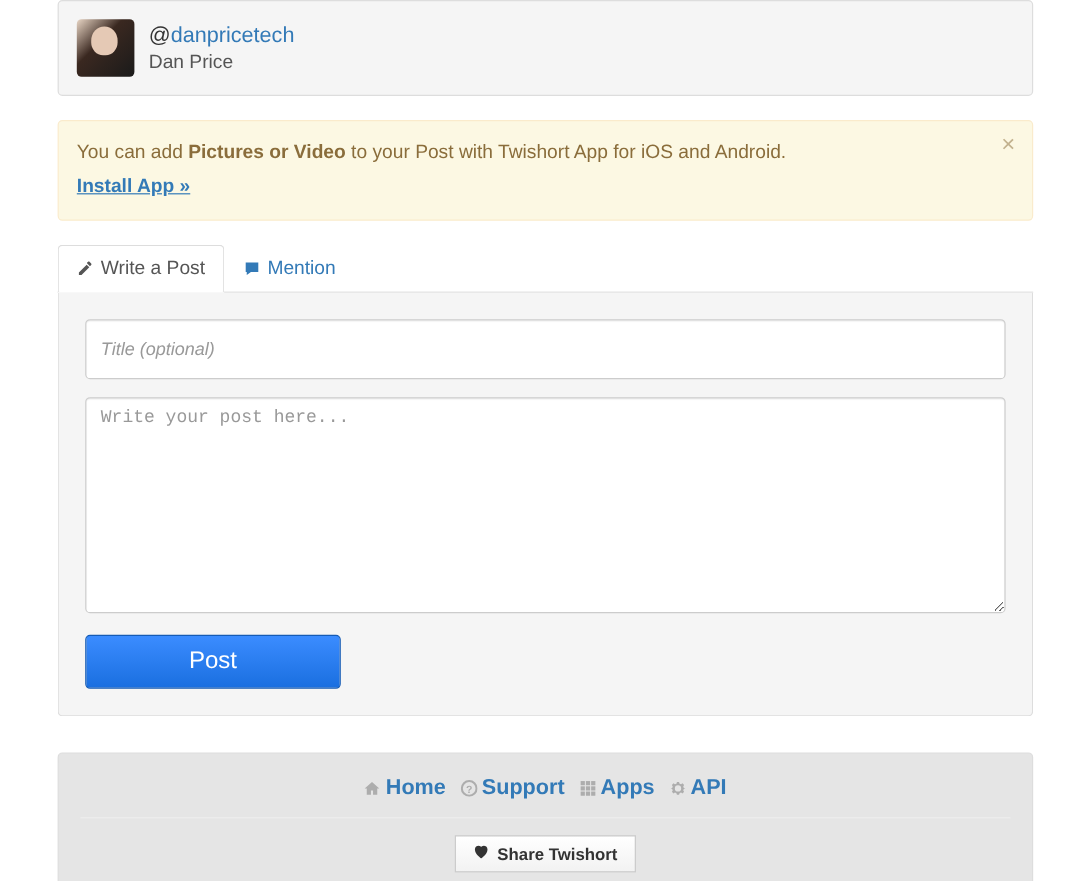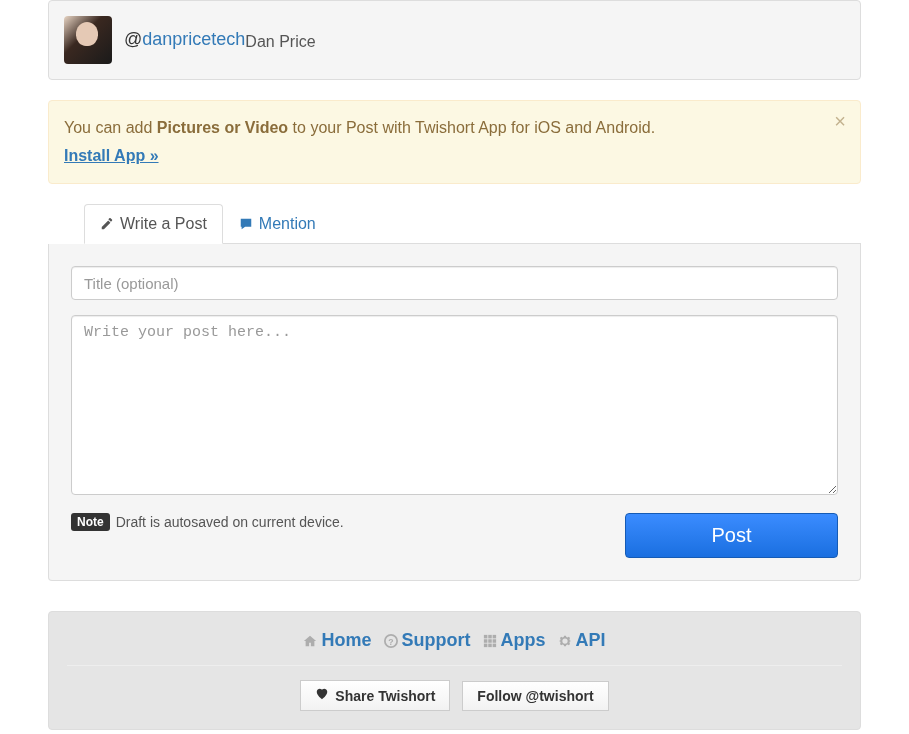--- a/index.html
+++ b/index.html
@@ -31,21 +31,21 @@
       overflow: hidden;
     }
     .avatar::after {
       content: "";
       position: absolute;
       top: 6px; left: 12px;
       width: 22px; height: 24px;
       background: #e5c9b5;
       border-radius: 50% 50% 45% 45%;
     }
-    .profile-text { display: flex; }
+    .profile-text { display: flex; flex-direction: column; }
     .handle {
       font-size: 18px;
       color: #333;
     }
     .handle a {
       color: #337ab7;
       text-decoration: none;
     }
     .display-name {
       font-size: 16px;
@@ -79,21 +79,20 @@
       color: #8a6d3b;
       opacity: .5;
       cursor: pointer;
       line-height: 1;
     }
     .nav-tabs {
       display: flex;
       list-style: none;
       border-bottom: 1px solid #ddd;
       margin-bottom: 0;
-      margin-left: 36px;
     }
     .nav-tabs li {
       margin-bottom: -1px;
     }
     .nav-tabs li a {
       display: flex;
       align-items: center;
       gap: 6px;
       padding: 10px 15px;
       font-size: 16px;
@@ -122,21 +121,21 @@
       display: block;
       width: 100%;
       padding: 8px 12px;
       font-size: 15px;
       color: #555;
       background: #fff;
       border: 1px solid #ccc;
       border-radius: 4px;
       box-shadow: inset 0 1px 1px rgba(0,0,0,.075);
     }
-    input.title-input { margin-bottom: 15px; height: 34px; }
+    input.title-input { margin-bottom: 15px; height: 50px; font-style: italic; }
     textarea.body-input { height: 180px; resize: vertical; font-family: Liberation Mono, monospace; }
     .form-control::placeholder { color: #999; }
     .compose-footer {
       display: flex;
       justify-content: space-between;
       align-items: flex-start;
       margin-top: 18px;
     }
     .note-area {
       display: flex;
@@ -254,24 +253,20 @@
       </span>
       <span>Mention</span>
     </a>
   </li>
 </ul>
 
 <div class="compose-panel">
   <input type="text" class="form-control title-input" placeholder="Title (optional)" style="">
   <textarea class="form-control body-input" placeholder="Write your post here..." style=""></textarea>
   <div class="compose-footer">
-    <div class="note-area">
-      <span class="note-badge">Note</span>
-      <span>Draft is autosaved on current device.</span>
-    </div>
     <button class="btn-post">Post</button>
   </div>
 </div>
 
 <div class="footer-panel">
   <div class="footer-links">
     <a href="#">
       <span class="footer-link-icon">
         <svg viewBox="0 0 16 16">
             <path d="M8 2l7 6h-2v6H9v-4H7v4H3V8H1l7-6z"></path>
@@ -315,16 +310,13 @@
   </div>
   <div class="footer-divider"></div>
   <button class="btn-default">
     <span>
       <svg viewBox="0 0 16 16">
           <path fill="#333" d="M8 14s-6-4-6-8.5C2 3 4 2 5.5 2 6.8 2 8 3 8 3s1.2-1 2.5-1C12 2 14 3 14 5.5 14 10 8 14 8 14z"></path>
         </svg>
     </span>
     <span>Share Twishort</span>
   </button>
-  <button class="btn-default">
-    <span>Follow @twishort</span>
-  </button>
 </div>
 
 </body></html>

